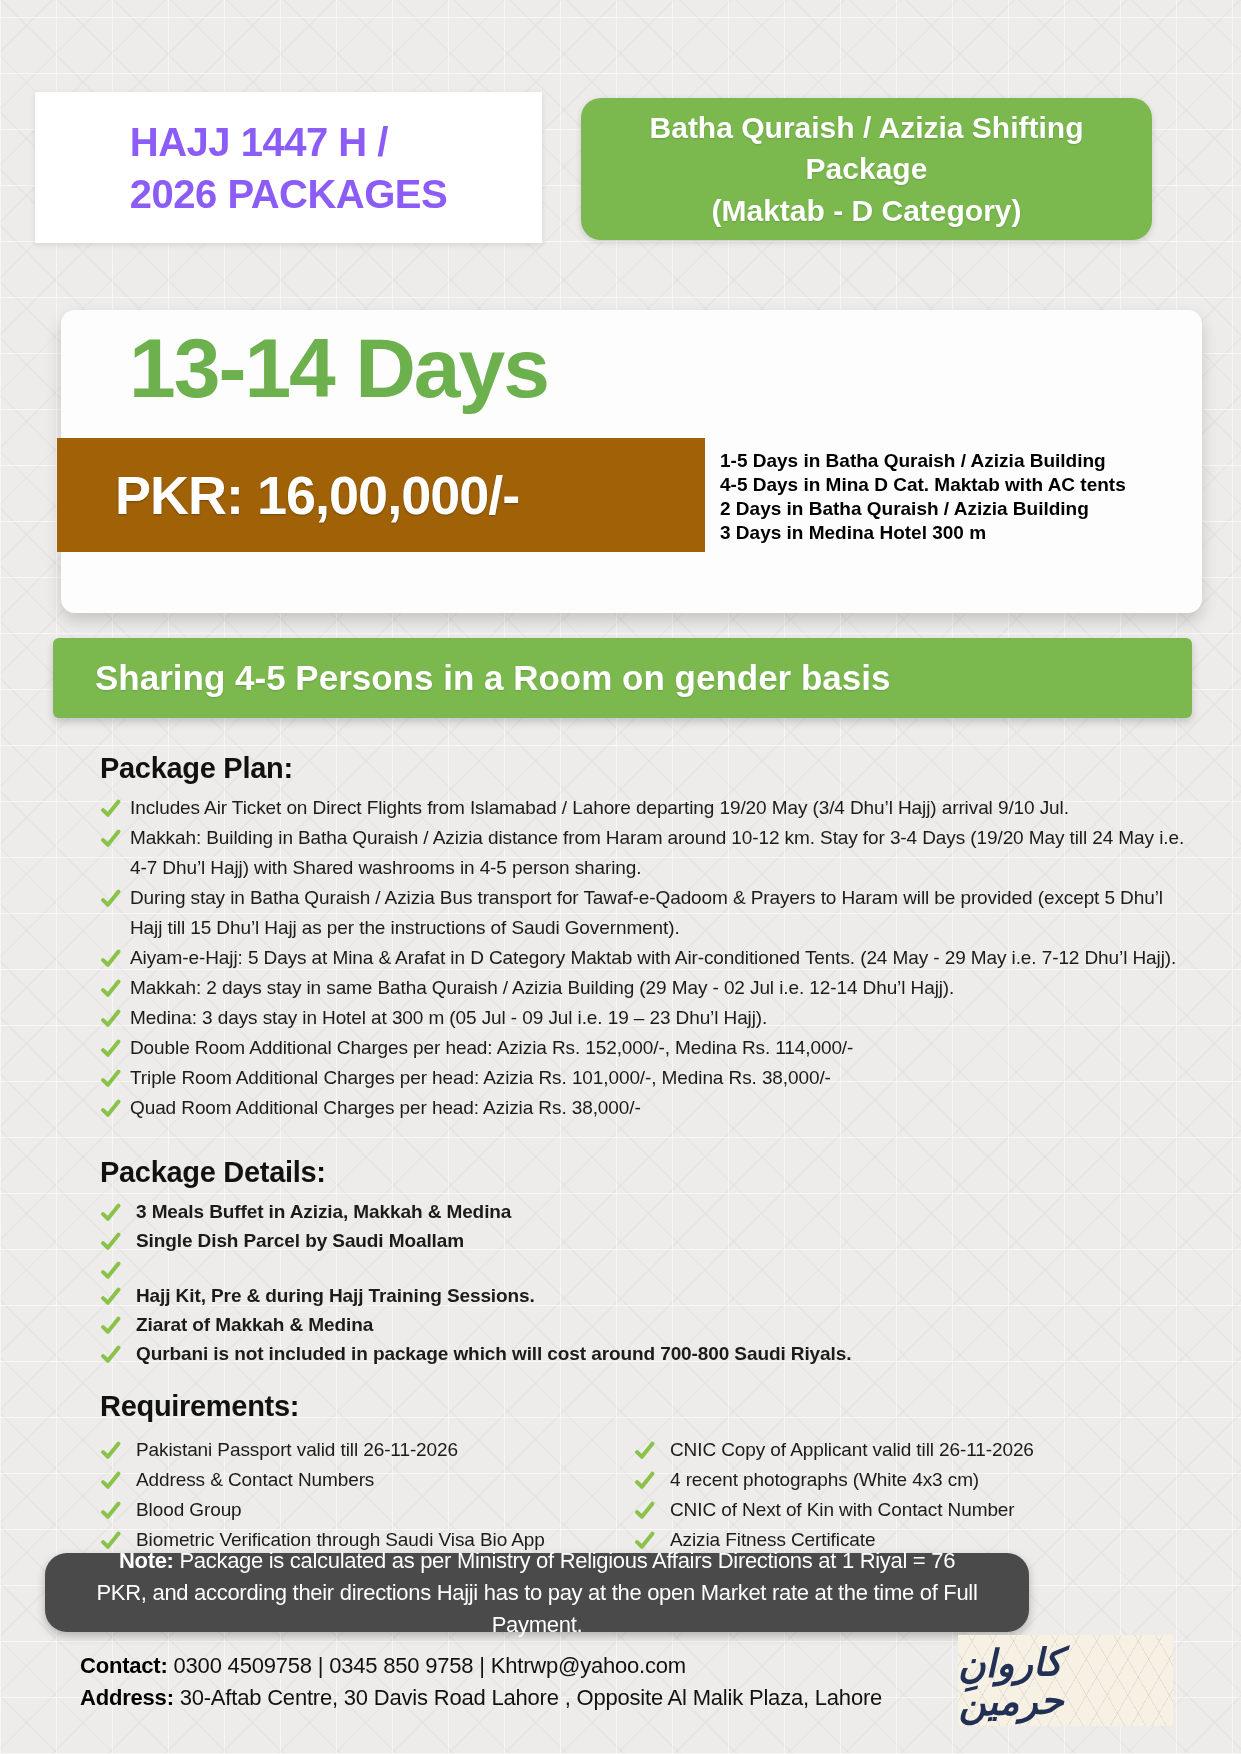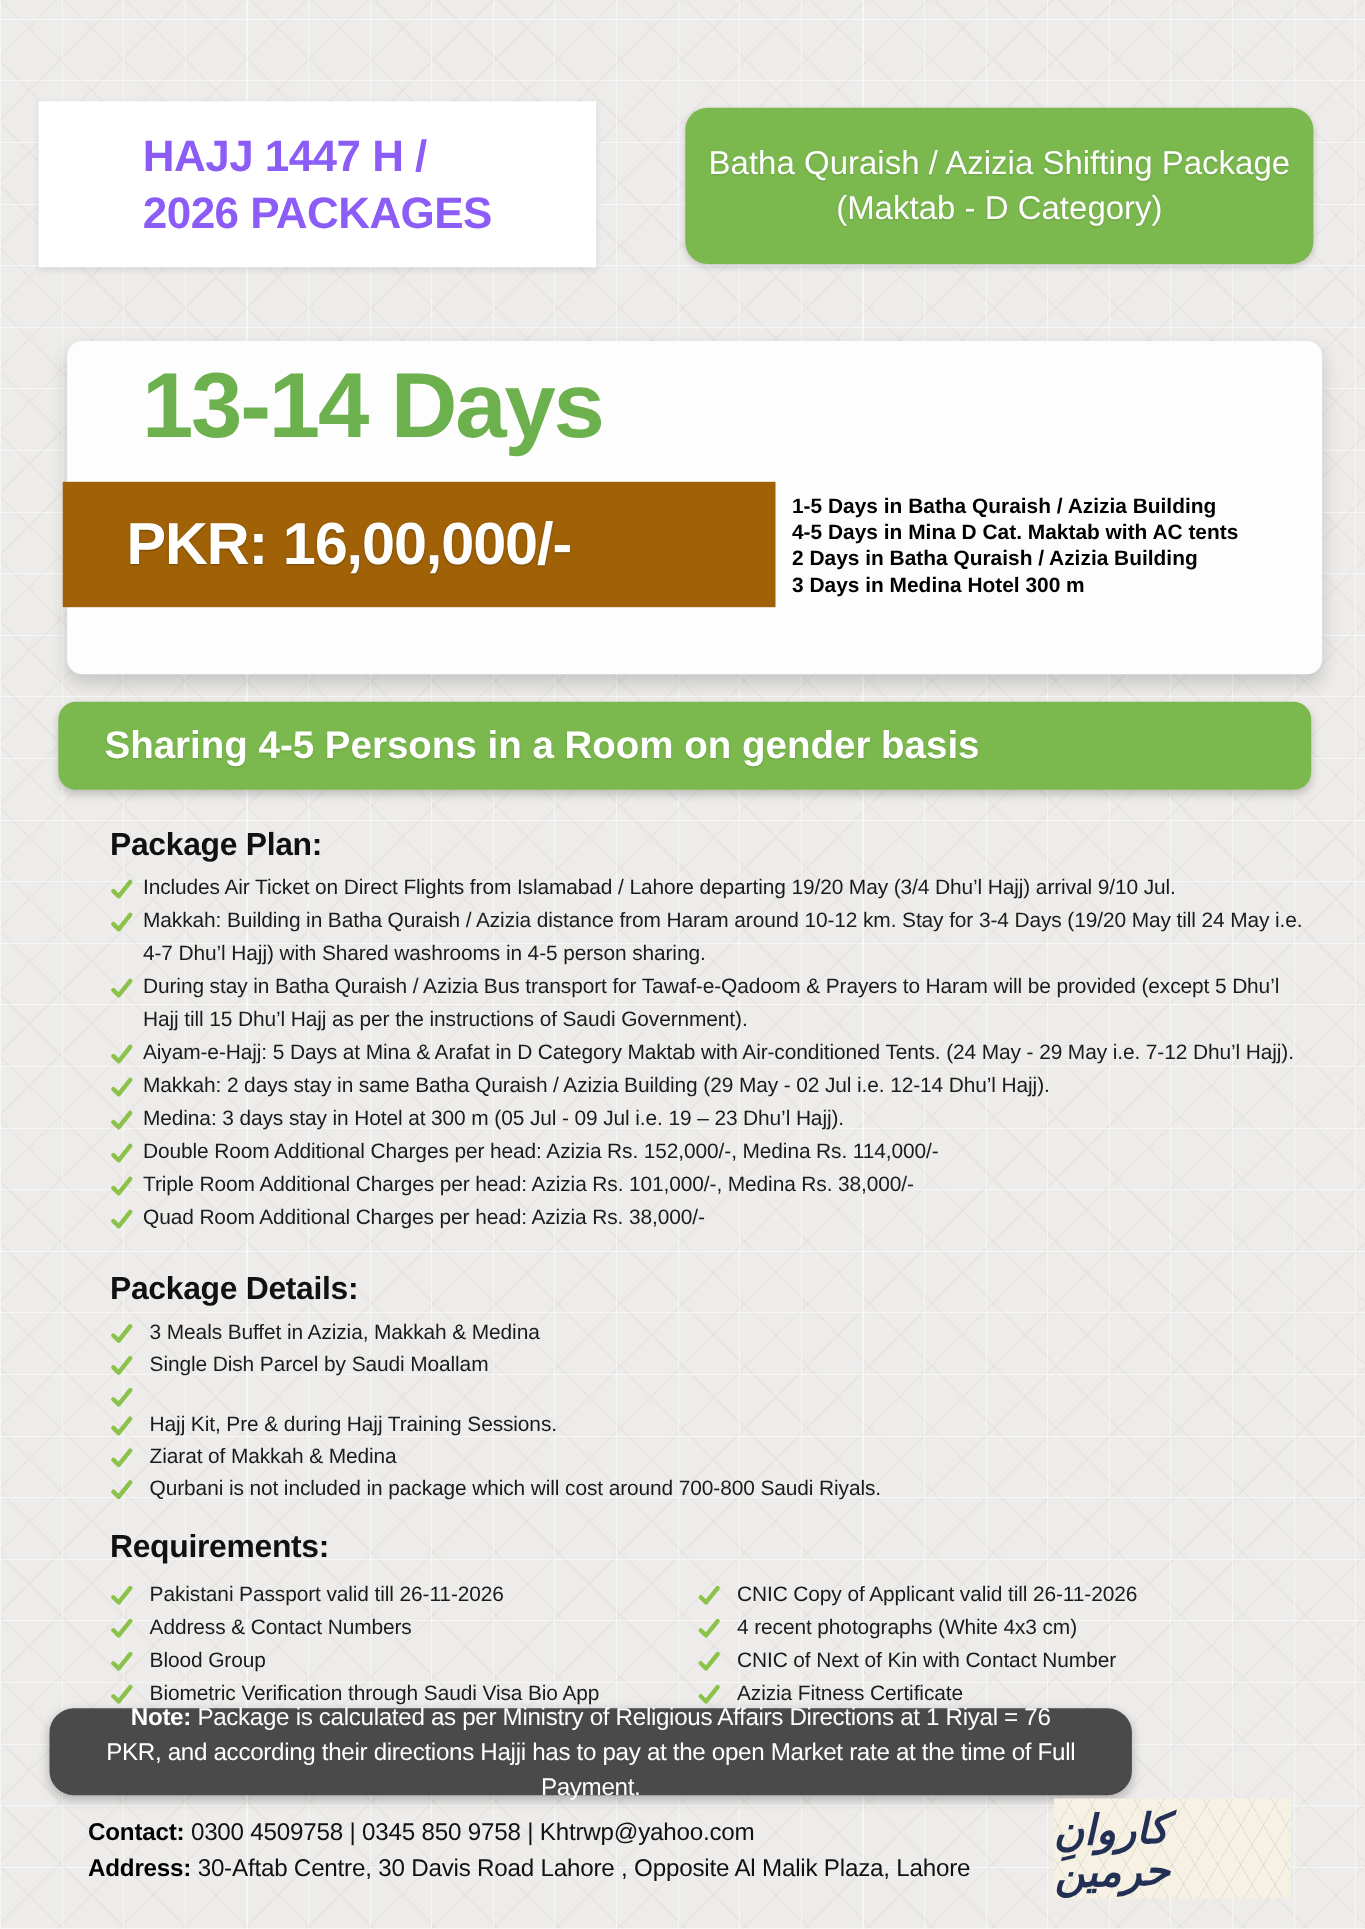--- a/index.html
+++ b/index.html
@@ -18,24 +18,24 @@
   }
   
   .header-row{position:absolute;left:35px;top:92px;width:1136px;}
   .title-box{
     position:absolute;left:0;top:0;width:507px;height:151px;
     background:#ffffff;display:flex;align-items:center;justify-content:center;
     box-shadow:0 2px 6px rgba(0,0,0,0.10);
   }
   .title-text{font-size:40px;font-weight:bold;color:#8b5cf6;line-height:1.3;letter-spacing:-0.5px;}
   .package-box{
-    position:absolute;left:588px;top:6px;width:571px;height:142px;
+    position:absolute;left:546px;top:6px;width:571px;height:142px;
     background:#7bb94e;border-radius:20px;
     display:flex;flex-direction:column;align-items:center;justify-content:center;
-    color:#ffffff;font-weight:normal;font-size:30px;line-height:1.38;text-align:center;
+    color:#ffffff;font-weight:bold;font-size:30px;line-height:1.38;text-align:center;
     padding:0 18px;box-sizing:border-box;
     box-shadow:0 2px 6px rgba(0,0,0,0.15);
     text-shadow:0 1px 2px rgba(0,0,0,0.15);
   }
   
   .offer-card{
     position:absolute;left:61px;top:310px;width:1141px;height:303px;
     background:#fdfdfd;border-radius:14px;
     box-shadow:0 8px 16px rgba(0,0,0,0.16);
   }
@@ -49,21 +49,21 @@
   }
   .price-box span{
     color:#ffffff;font-weight:bold;font-size:54px;letter-spacing:-1px;
     padding-left:58px;text-shadow:0 1px 2px rgba(0,0,0,0.3);
   }
   .itinerary{position:absolute;left:659px;top:139px;width:490px;}
   .itin-line{font-size:19px;font-weight:bold;color:#000;line-height:24px;white-space:nowrap;}
   
   .banner{
     position:absolute;left:53px;top:638px;width:1139px;height:80px;
-    background:#7bb94e;border-radius:16px;
+    background:#7bb94e;border-radius:6px;
     display:flex;align-items:center;
     box-shadow:0 4px 8px rgba(0,0,0,0.18);
   }
   .banner span{
     color:#fff;font-weight:bold;font-size:35px;padding-left:42px;
     text-shadow:0 1px 2px rgba(0,0,0,0.15);
   }
   
   .list-section{position:absolute;left:100px;width:1090px;}
   .list-section h2{
@@ -71,21 +71,21 @@
   }
   .sec-plan{top:752px;}
   .sec-details{top:1156px;}
   .sec-req{top:1390px;}
   .check-item{display:flex;align-items:flex-start;}
   .check{flex:0 0 30px;padding-top:5px;}
   .check svg{display:block;}
   .item-text{font-size:19px;letter-spacing:-0.1px;color:#1b1b1b;}
   .sec-plan .item-text{line-height:30px;}
   .sec-details .item-text{line-height:29px;}
-  .sec-details .check-item{margin-bottom:0;}
+  .sec-details .check-item{margin-bottom:0;font-weight:bold;}
   .sec-details .check{flex-basis:36px;}
   .req-grid{display:grid;grid-template-columns:534px 1fr;margin-top:12px;}
   .sec-req .item-text{line-height:30px;}
   .sec-req .check{flex-basis:36px;}
   
   .note-box{
     position:absolute;left:45px;top:1553px;width:984px;height:79px;
     background:#4a4a4a;border-radius:22px;
     display:flex;align-items:center;justify-content:center;
     box-shadow:0 4px 10px rgba(0,0,0,0.25);

